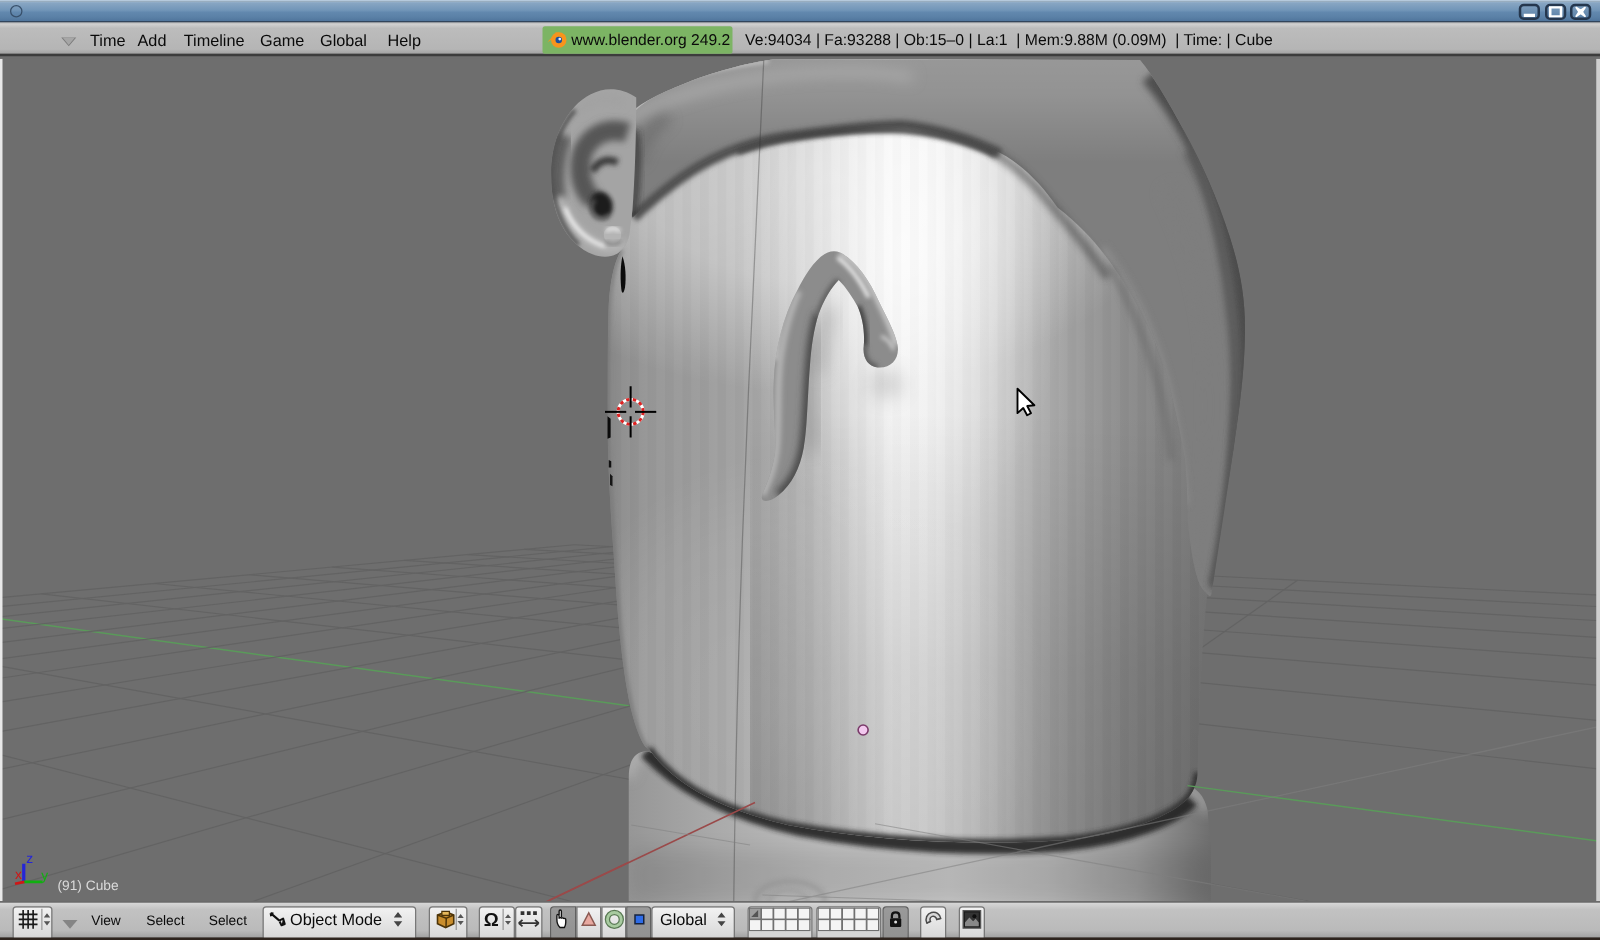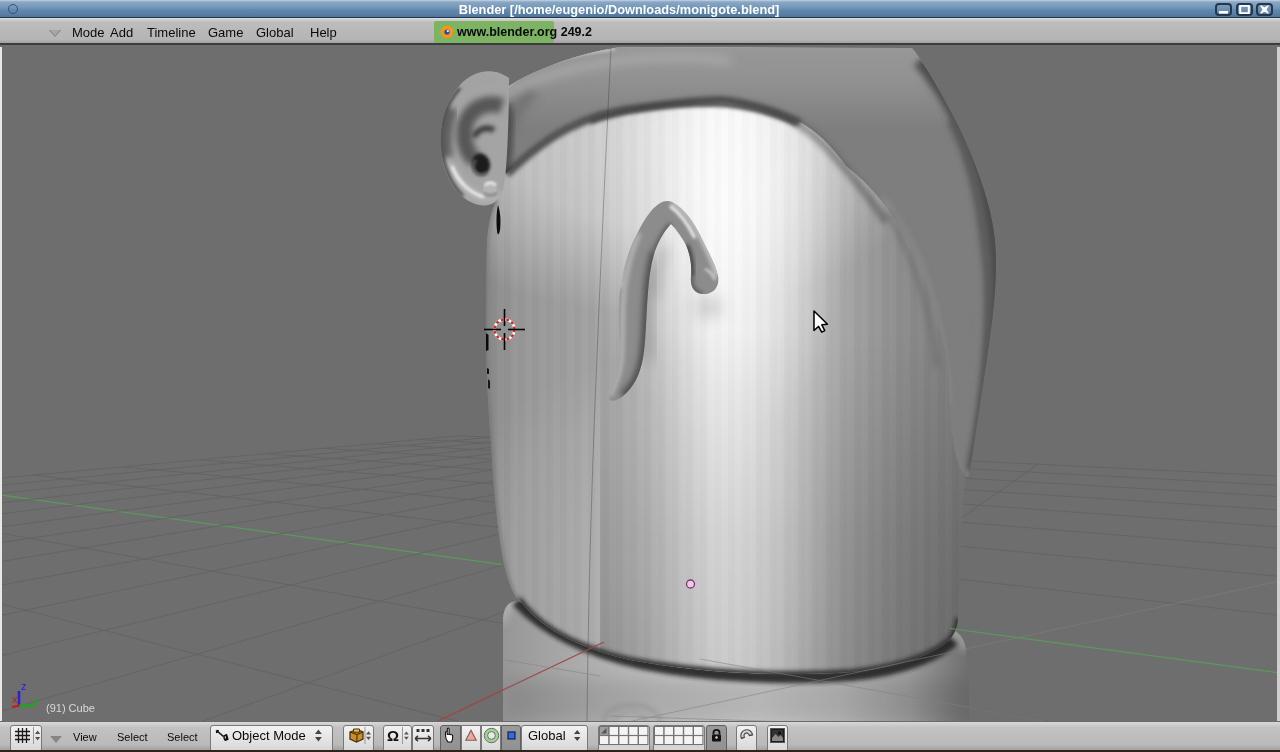--- a/index.html
+++ b/index.html
@@ -22,22 +22,22 @@
 
 
 #menubar { position:absolute; left:0; top:18px; width:1280px; height:27px;
   background:linear-gradient(#d2d2d2, #bcbcbc 15%, #b5b5b5 85%, #a2a2a2);
   border-top:1px solid #dcdcdc; border-bottom:2px solid #3c3c3c; }
 #menubar .mi { position:absolute; top:6px; font-size:13px; color:#0a0a0a; }
 #menutri { position:absolute; left:49px; top:11px; width:0; height:0;
   border-left:6px solid transparent; border-right:6px solid transparent; border-top:7px solid #7a7a7a; }
 #menutri:after { content:""; position:absolute; left:-5px; top:-7px; width:0; height:0;
   border-left:5px solid transparent; border-right:5px solid transparent; border-top:6px solid #a6a6a6; }
-#badge { position:absolute; left:434px; top:2px; width:120px; height:22px;
-  background:#7cb464; border-radius:2px;font-weight:bold; }
+#badge { position:absolute; left:434px; top:2px; width:152px; height:22px;
+  background:#7cb464; border-radius:2px; }
 #badge span { position:absolute; left:23px; top:4px; font-size:12.5px; color:#0a0a0a; white-space:nowrap; }
 #stats { position:absolute; left:596px; top:6px; font-size:12.6px; color:#0a0a0a; }
 
 
 #viewport { position:absolute; left:0; top:47px; width:1280px; height:674px; background:#6e6e6e; }
 #viewport svg { position:absolute; left:0; top:0; }
 
 
 #vheader { position:absolute; left:0; top:721px; width:1280px; height:29px;
   background:linear-gradient(#d8d8d8, #c2c2c2 20%, #bababa 80%, #a2a2a2);
@@ -49,55 +49,55 @@
 .btn.pressed { background:linear-gradient(#9a9a9a,#8e8e8e); border-color:#606060; }
 #htri { position:absolute; left:50px; top:14px; width:0; height:0;
   border-left:6px solid transparent; border-right:6px solid transparent; border-top:7px solid #858585; }
 </style>
 </head>
 <body>
 <div id="page">
 
   <div id="titlebar">
     <div class="ticon"></div>
-    <div class="ttext">Blender [/home/eugenio/Downloads/monigote.blend]</div>
     <div class="wbtn" id="btnmin">
         <svg width="13" height="9" viewBox="0 0 13 9">
           <rect x="2" y="6" width="9" height="2.6" fill="#fff"></rect>
         </svg>
       </div>
     <div class="wbtn" id="btnmax">
         <svg width="13" height="9" viewBox="0 0 13 9">
           <rect x="2.2" y="0.8" width="8.6" height="7.4" fill="none" stroke="#fff" stroke-width="2"></rect>
         </svg>
       </div>
     <div class="wbtn" id="btnclose">
         <svg width="13" height="9" viewBox="0 0 13 9">
           <path d="M3 1 L6.5 3.4 L10 1 L7.8 4.5 L10 8 L6.5 5.6 L3 8 L5.2 4.5 Z" fill="#fff" stroke="#fff" stroke-width="1.4" stroke-linejoin="round"></path>
         </svg>
       </div>
   </div>
 
   <div id="menubar">
     <div id="menutri"></div>
-    <div class="mi" style="left:72px">Mode</div>
+    <div class="mi" style="left:72px">Time</div>
     <div class="mi" style="left:110px">Add</div>
     <div class="mi" style="left:147px">Timeline</div>
     <div class="mi" style="left:208px">Game</div>
     <div class="mi" style="left:256px">Global</div>
     <div class="mi" style="left:310px">Help</div>
     <div id="badge">
       <svg width="18" height="18" style="position:absolute;left:3px;top:2px" viewBox="0 0 18 18">
         <circle cx="10" cy="9" r="6.2" fill="#f7941d"></circle>
         <circle cx="10" cy="9" r="2.6" fill="#1b4f9b"></circle>
         <circle cx="10.8" cy="8.2" r="1.1" fill="#e8f0ff"></circle>
         <path d="M1 11 Q4 6 9 4.5 L7 3 Q13 2.5 16 6 Q12 4.8 9 6 Q4 8 1 11 Z" fill="#f7941d"></path>
       </svg>
       <span>www.blender.org 249.2</span>
     </div>
+    <div id="stats">Ve:94034 | Fa:93288 | Ob:15–0 | La:1&nbsp; | Mem:9.88M (0.09M)&nbsp; | Time: | Cube</div>
   </div>
 
   <div id="viewport">
     <svg width="1280" height="674" viewBox="0 47 1280 674">
 <defs>
 <linearGradient id="headgrad" gradientUnits="userSpaceOnUse" x1="486" y1="0" x2="997" y2="0">
  <stop offset="0" stop-color="#8a8a8a"></stop>
  <stop offset="0.066" stop-color="#979797"></stop>
  <stop offset="0.145" stop-color="#9c9c9c"></stop>
  <stop offset="0.243" stop-color="#a7a7a7"></stop>

